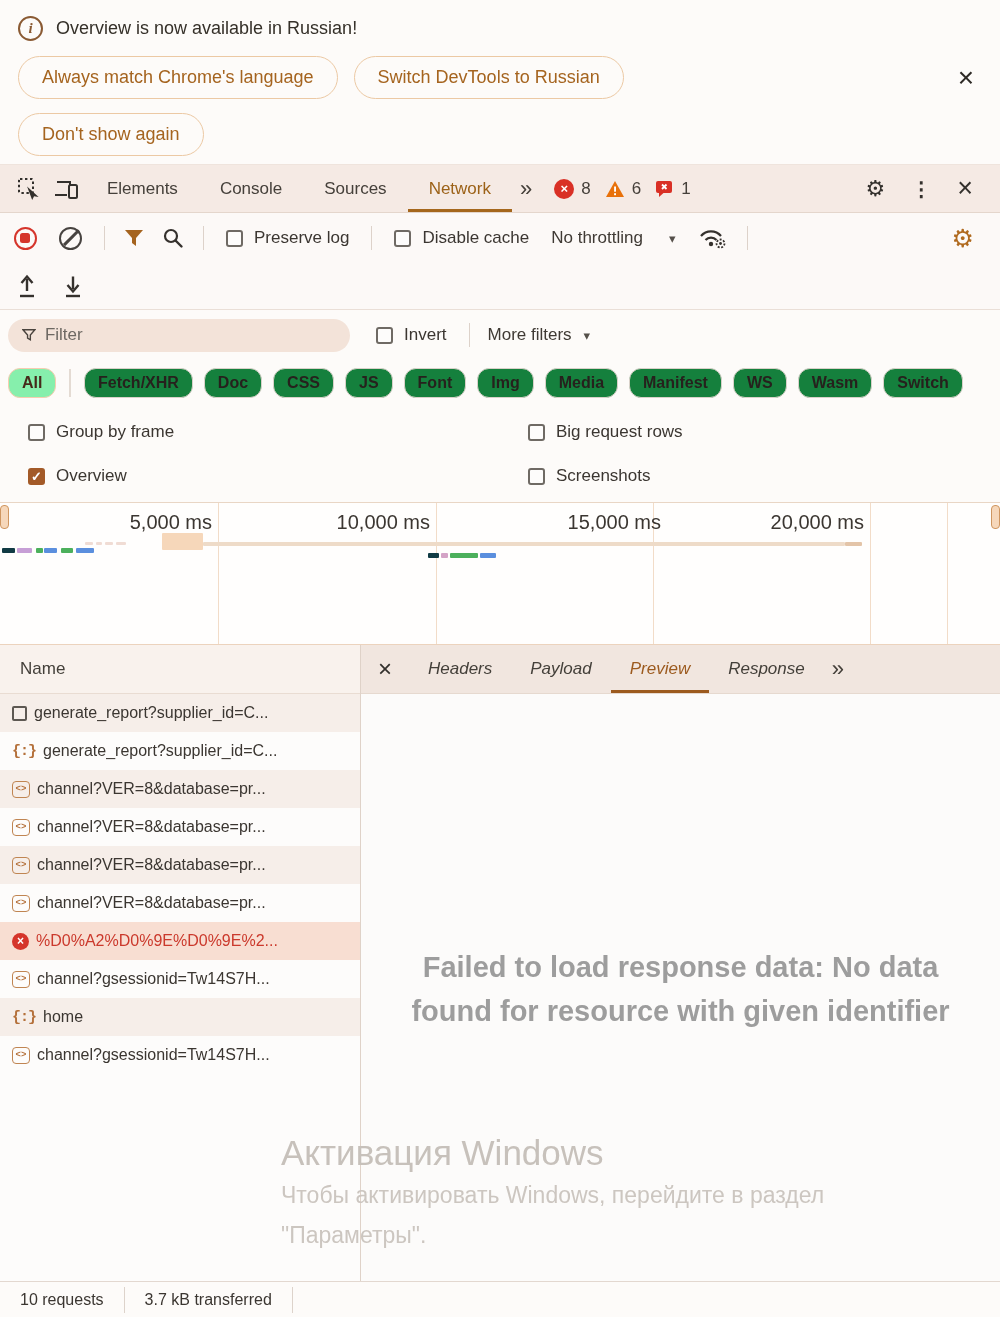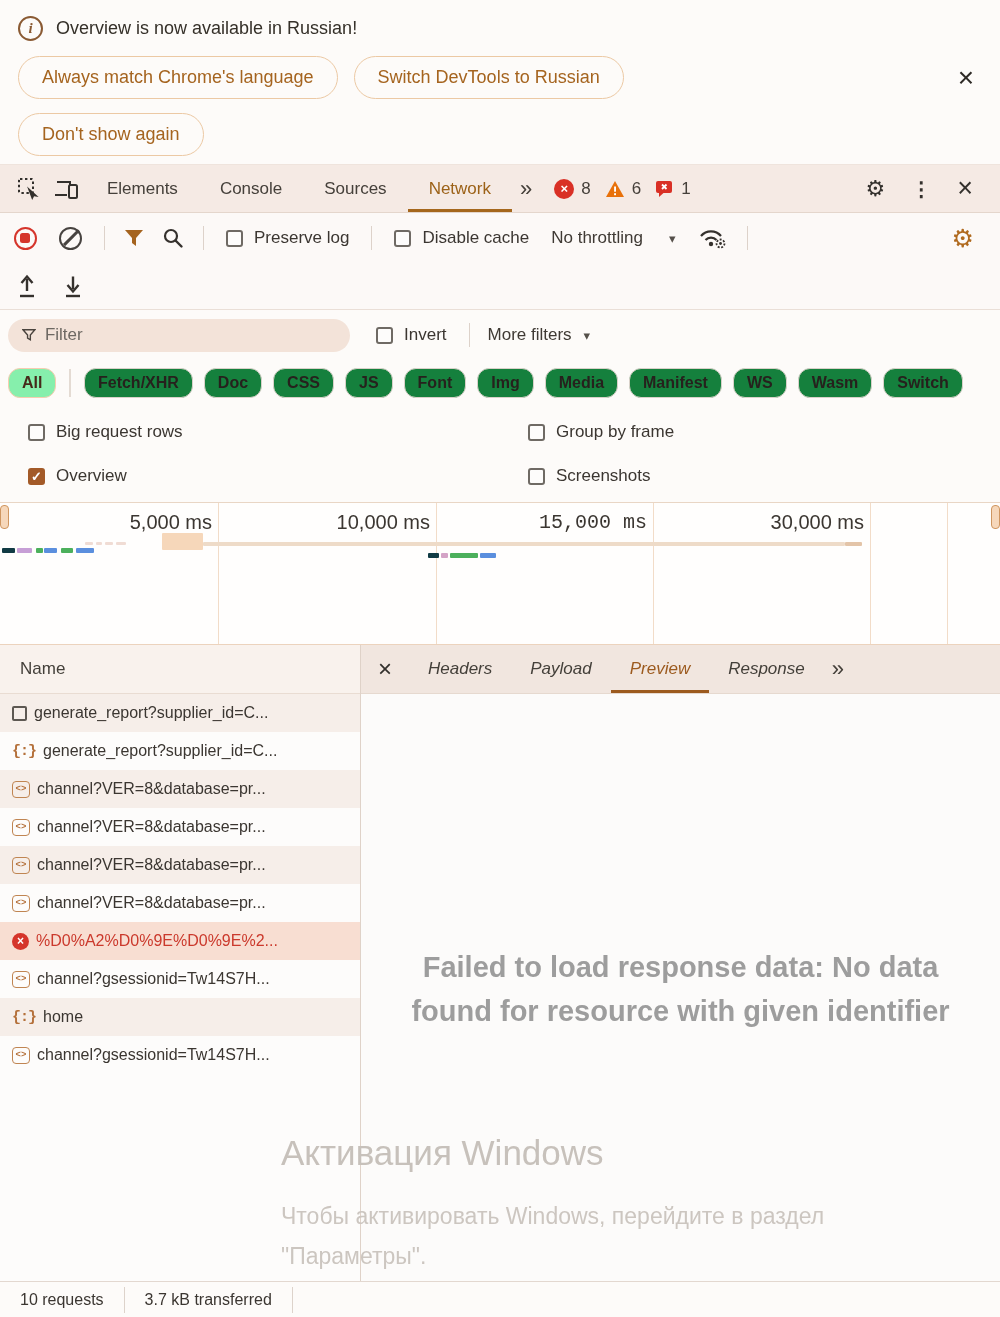--- a/index.html
+++ b/index.html
@@ -110,21 +110,21 @@
   .dclose { display:flex; align-items:center; padding:0 17px; font-size:24px; color:#33302c; cursor:pointer; }
   .dtab { padding:0 19px; display:flex; align-items:center; cursor:pointer;font-style:italic; }
   .dtab.active { color:#9c5a1e; border-bottom:3px solid #9c5a1e; padding-top:3px; }
   .preview-content { flex:1; position:relative; }
   .error-msg { margin:252px auto 0; width:580px; text-align:center;
     font-size:29px; font-weight:bold; color:#9d9d9d; line-height:1.5; }
 
   
   .watermark { position:absolute; left:281px; top:1133px; z-index:5; pointer-events:none; }
   .wm-title { font-size:35px; color:#c7c1bb; }
-  .wm-body { font-size:23px; color:#ccc6c0; line-height:40px; margin-top:23px; }
+  .wm-body { font-size:23px; color:#ccc6c0; line-height:40px; margin-top:2px; }
 
   
   .statusbar { height:36px; border-top:1px solid #e3d8d0; background:#fdfbf9;
     display:flex; align-items:center; font-size:16px; color:#3b3631; }
   .status-item { padding:0 20px; }
   .status-sep { width:1px; height:26px; background:#ddd3cb; }
 
   svg { display:block; }
 </style>
 </head>
@@ -280,47 +280,47 @@
   <span class="chip">Media</span>
   <span class="chip">Manifest</span>
   <span class="chip">WS</span>
   <span class="chip">Wasm</span>
   <span class="chip">Switch</span>
 </div>
 
 <div class="options-grid">
   <label class="chk-group">
     <span class="chk"></span>
+    <span class="chk-label">Group by frame</span>
+  </label>
+  <label class="chk-group">
+    <span class="chk"></span>
     <span class="chk-label">Big request rows</span>
-  </label>
-  <label class="chk-group">
-    <span class="chk"></span>
-    <span class="chk-label">Group by frame</span>
   </label>
   <label class="chk-group">
     <span class="chk checked">✓</span>
     <span class="chk-label">Overview</span>
   </label>
   <label class="chk-group">
     <span class="chk"></span>
     <span class="chk-label">Screenshots</span>
   </label>
 </div>
 
 <div class="timeline">
   <div class="tl-handle" style="left:0px"></div>
   <div class="tl-handle" style="left:991px"></div>
 <div class="tl-grid" style="left: 218px;"></div>
     <div class="tl-tick" style="right: 788px;">5,000 ms</div>
     <div class="tl-grid" style="left: 436px;"></div>
     <div class="tl-tick" style="right: 570px;">10,000 ms</div>
     <div class="tl-grid" style="left: 653px;"></div>
-    <div class="tl-tick" style="right: 353px; font-family: Liberation Mono, monospace;">15,000 ms</div>
+    <div class="tl-tick" style="right: 339px;">15,000 ms</div>
     <div class="tl-grid" style="left: 870px;"></div>
-    <div class="tl-tick" style="right: 136px;">30,000 ms</div>
+    <div class="tl-tick" style="right: 136px;">20,000 ms</div>
     <div class="tl-grid" style="left: 947px;"></div>
     <div class="tl-bar" style="left: 2px; top: 45px; width: 13px; height: 5px; background: rgb(17, 59, 68);"></div>
     <div class="tl-bar" style="left: 17px; top: 45px; width: 15px; height: 5px; background: rgb(199, 159, 214);"></div>
     <div class="tl-bar" style="left: 36px; top: 45px; width: 7px; height: 5px; background: rgb(76, 176, 92);"></div>
     <div class="tl-bar" style="left: 44px; top: 45px; width: 13px; height: 5px; background: rgb(91, 143, 222);"></div>
     <div class="tl-bar" style="left: 61px; top: 45px; width: 12px; height: 5px; background: rgb(76, 176, 92);"></div>
     <div class="tl-bar" style="left: 76px; top: 45px; width: 18px; height: 5px; background: rgb(91, 143, 222);"></div>
     <div class="tl-bar" style="left: 85px; top: 39px; width: 8px; height: 3px; background: rgb(240, 220, 212);"></div>
     <div class="tl-bar" style="left: 96px; top: 39px; width: 6px; height: 3px; background: rgb(240, 220, 212);"></div>
     <div class="tl-bar" style="left: 105px; top: 39px; width: 8px; height: 3px; background: rgb(240, 220, 212);"></div>

